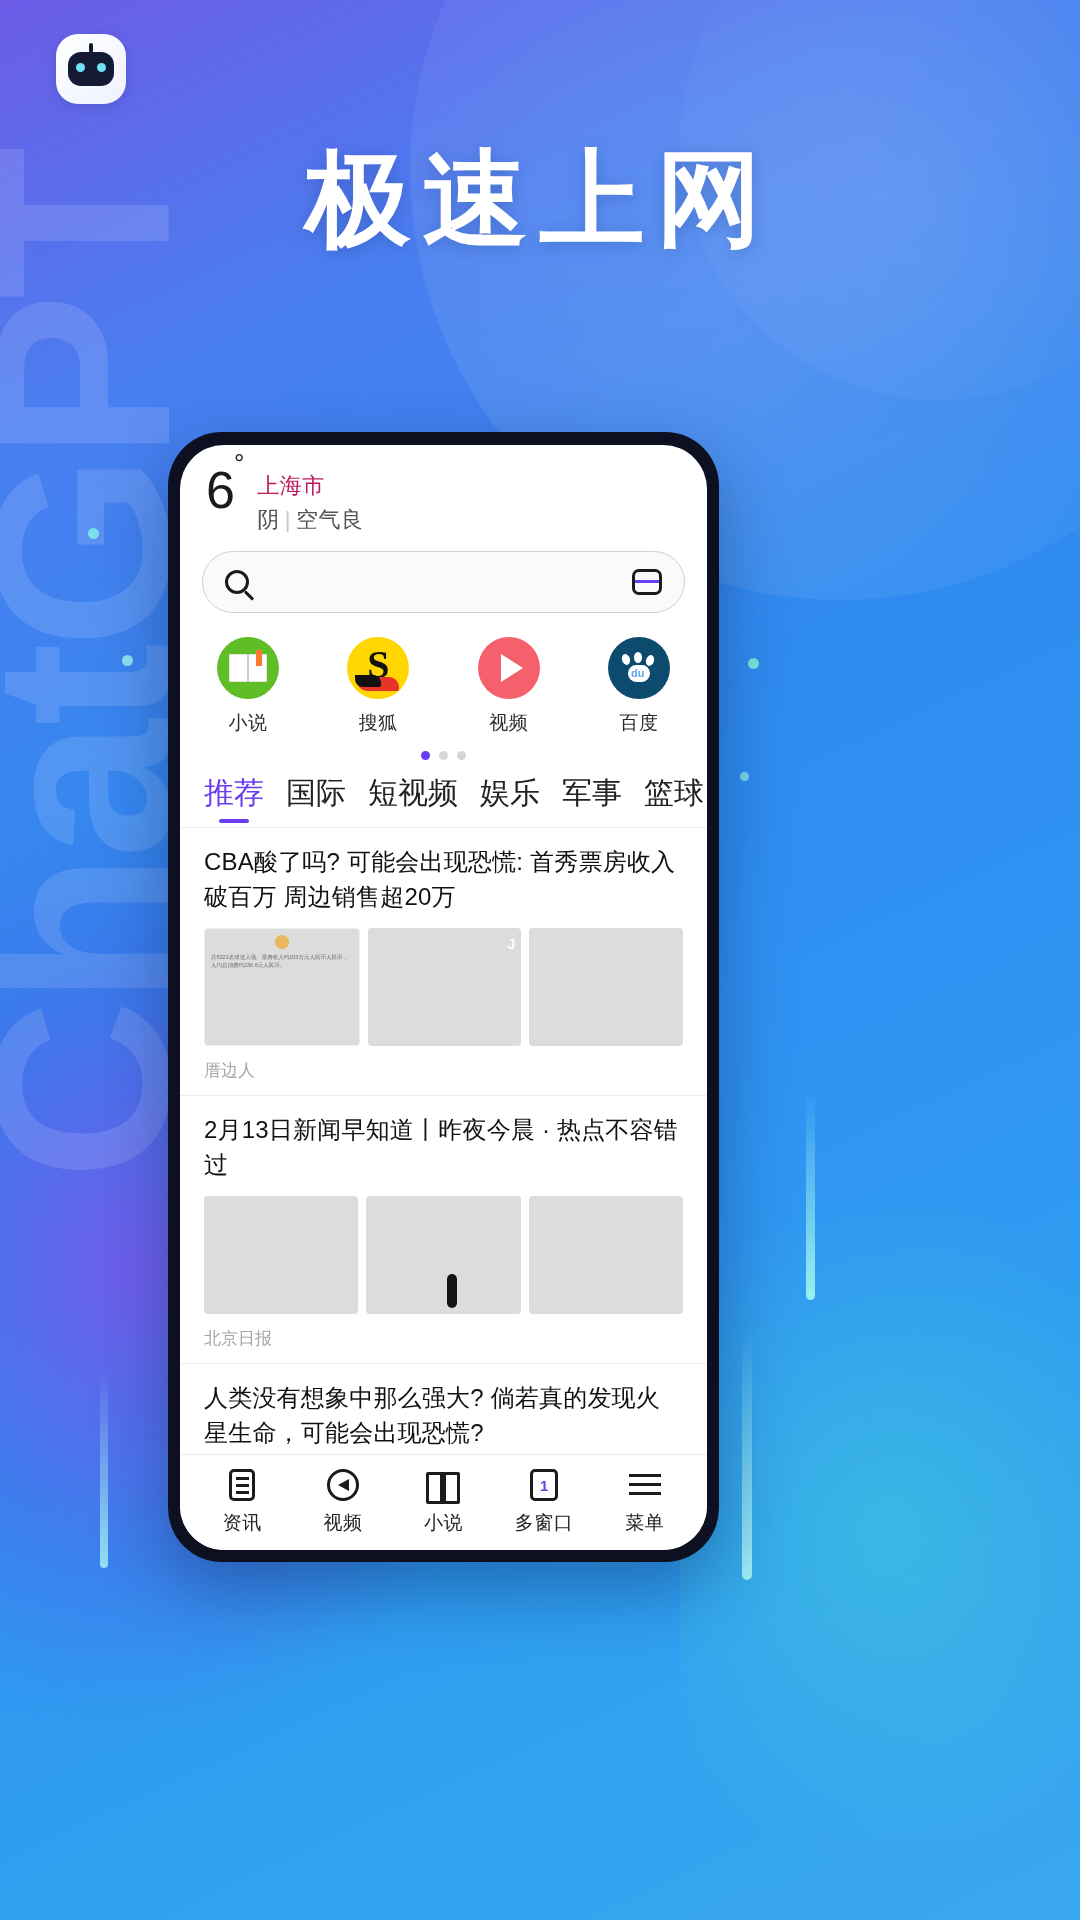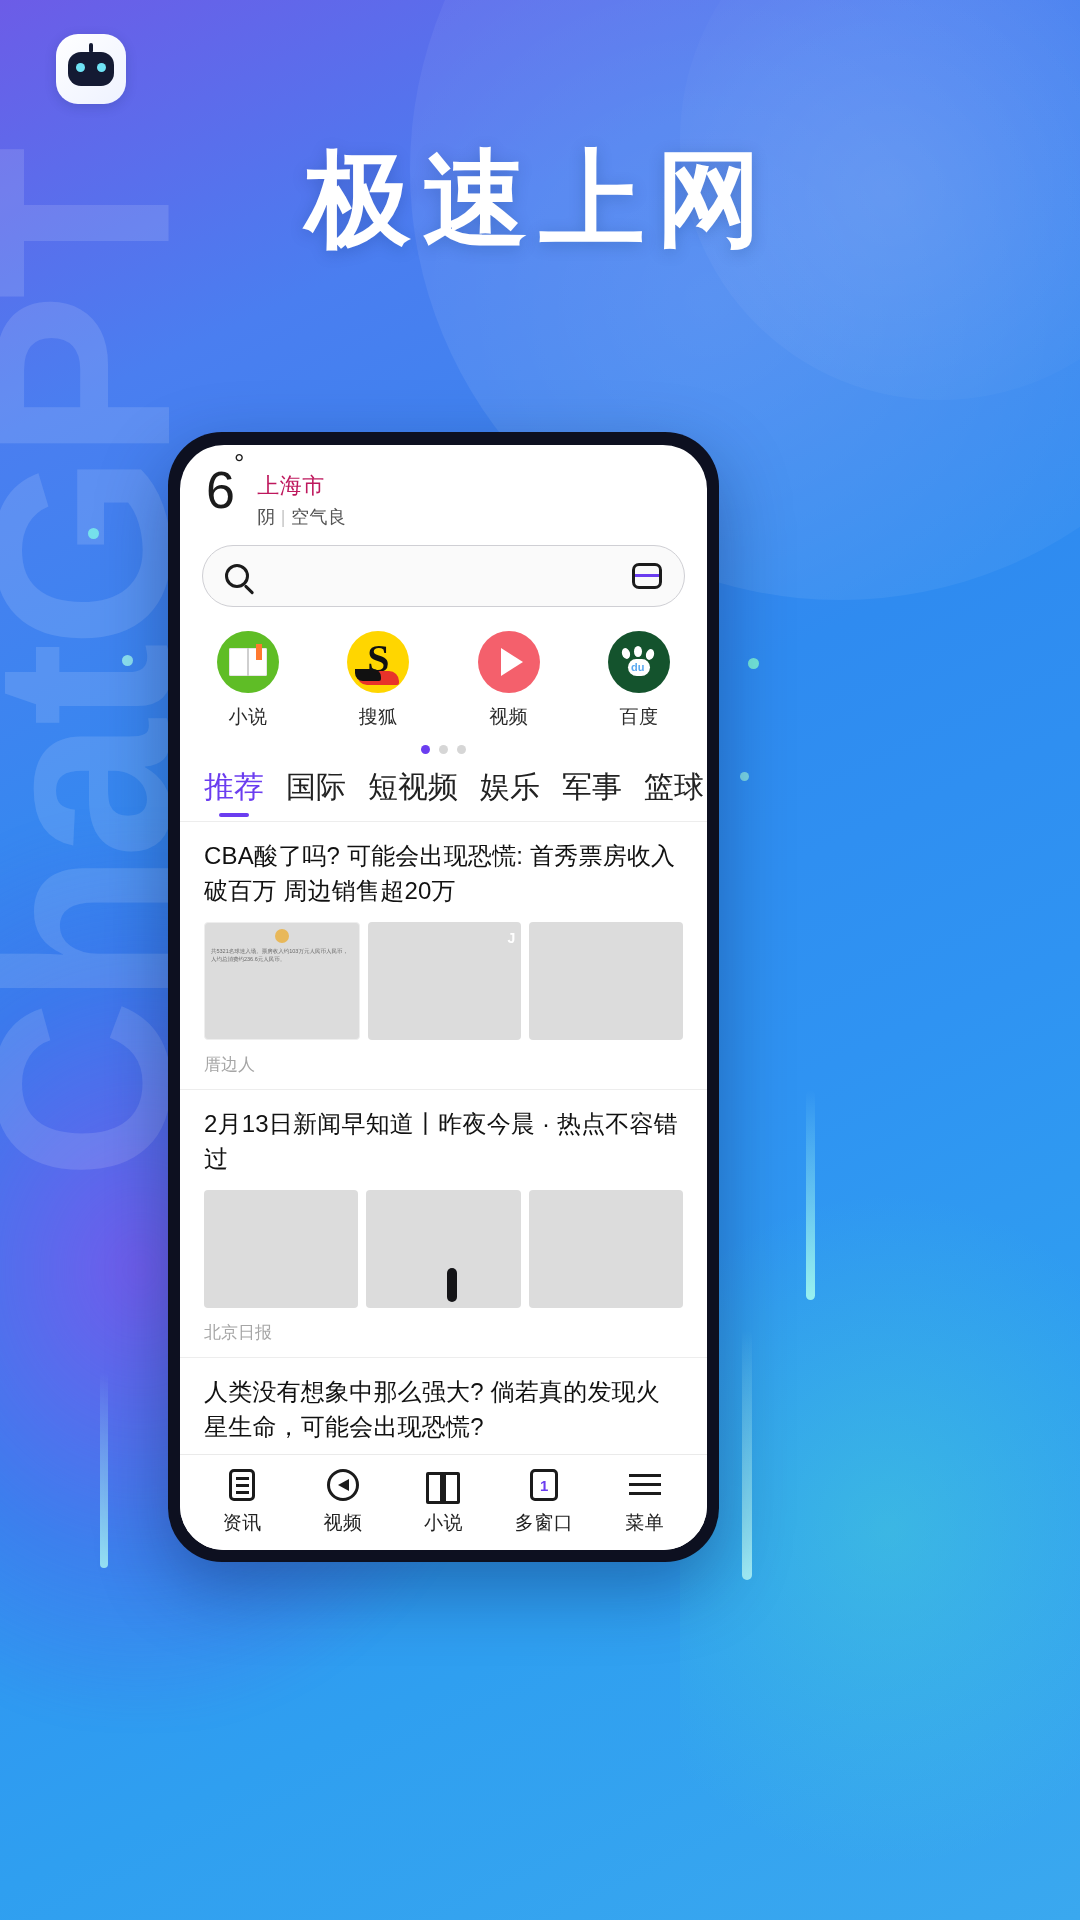--- a/index.html
+++ b/index.html
@@ -82,21 +82,21 @@
     width:100%; height:100%; background:#ffffff; border-radius:44px; overflow:hidden;
     display:flex; flex-direction:column;
   }
 
   
   .weather{ display:flex; align-items:flex-start; padding:22px 26px 6px 26px; }
   .temp{ font-size:52px; font-weight:400; color:#1b1b1b; line-height:.92; letter-spacing:-1px; }
   .temp sup{ font-size:26px; top:-18px; position:relative; font-weight:400; }
   .wx-txt{ margin-left:14px; margin-top:4px; }
   .wx-city{ font-size:22px; color:#be185d; letter-spacing:.5px; }
-  .wx-sub{ font-size:18px; color:#555; margin-top:4px; letter-spacing:.5px; }
+  .wx-sub{ font-size:22px; color:#555; margin-top:4px; letter-spacing:.5px; }
   .wx-sep{ color:#c7c7c7; margin:0 5px; }
 
   
   .searchbar{
     margin:10px 22px 0 22px; height:62px; border:1.6px solid #cfcfd4; border-radius:34px;
     background:#fafafa; display:flex; align-items:center; padding:0 22px; justify-content:space-between;
   }
   .mag{ width:24px; height:24px; border:3px solid #1b1b1b; border-radius:50%; position:relative; }
   .mag:after{ content:""; position:absolute; right:-9px; bottom:-6px; width:12px; height:3px; background:#1b1b1b; border-radius:2px; transform:rotate(45deg); }
   .multiwin{ width:30px; height:26px; border:3px solid #1b1b1b; border-radius:7px; position:relative; }
@@ -112,21 +112,21 @@
   .bk{ width:38px; height:28px; background:#fff; border-radius:2px; position:relative;
        box-shadow:inset 0 0 0 1px #e6e6e6; }
   .bk:before{ content:""; position:absolute; left:50%; top:0; width:2px; height:100%; background:#cfcfcf; transform:translateX(-1px); }
   .bk:after{ content:""; position:absolute; right:5px; top:-4px; width:6px; height:16px; background:#ff7a2f; }
   .ic-sohu{ background:#ffd600; }
   .sohu-s{ font-size:40px; font-weight:900; color:#111; font-family:"Liberation Serif",serif; line-height:1; margin-top:-6px; }
   .sohu-f{ position:absolute; left:10px; bottom:8px; width:42px; height:14px; background:#e8332a; border-radius:0 10px 2px 10px; }
   .sohu-f2{ position:absolute; left:8px; bottom:12px; width:26px; height:12px; background:#111; border-radius:0 8px 2px 8px; }
   .ic-video{ background:#f4606c; }
   .tri{ width:0; height:0; border-left:22px solid #fff; border-top:14px solid transparent; border-bottom:14px solid transparent; margin-left:6px; }
-  .ic-baidu{ background:#14532d; }
+  .ic-baidu{ background:#0c4a6e; }
   .paw{ position:relative; width:36px; height:32px; }
   .paw .pd{ position:absolute; background:#fff; border-radius:50%; }
   .paw .p1{ left:1px;  top:2px;  width:8px;  height:11px; transform:rotate(-18deg); }
   .paw .p2{ left:13px; top:0px;  width:8px;  height:11px; }
   .paw .p3{ left:25px; top:3px;  width:8px;  height:11px; transform:rotate(18deg); }
   .paw .pm{ left:7px;  top:13px; width:22px; height:17px; border-radius:11px 11px 12px 12px; }
   .paw .du{ position:absolute; left:10px; top:15px; font-size:11px; color:#5aa9f0; font-weight:700; }
   .ic-jd{ background:#e03b35; }
   .jd{ position:relative; width:44px; height:36px; }
   .jd .box{ position:absolute; left:0; top:0; width:44px; height:16px; background:#f7c6c2; border-radius:2px; }

